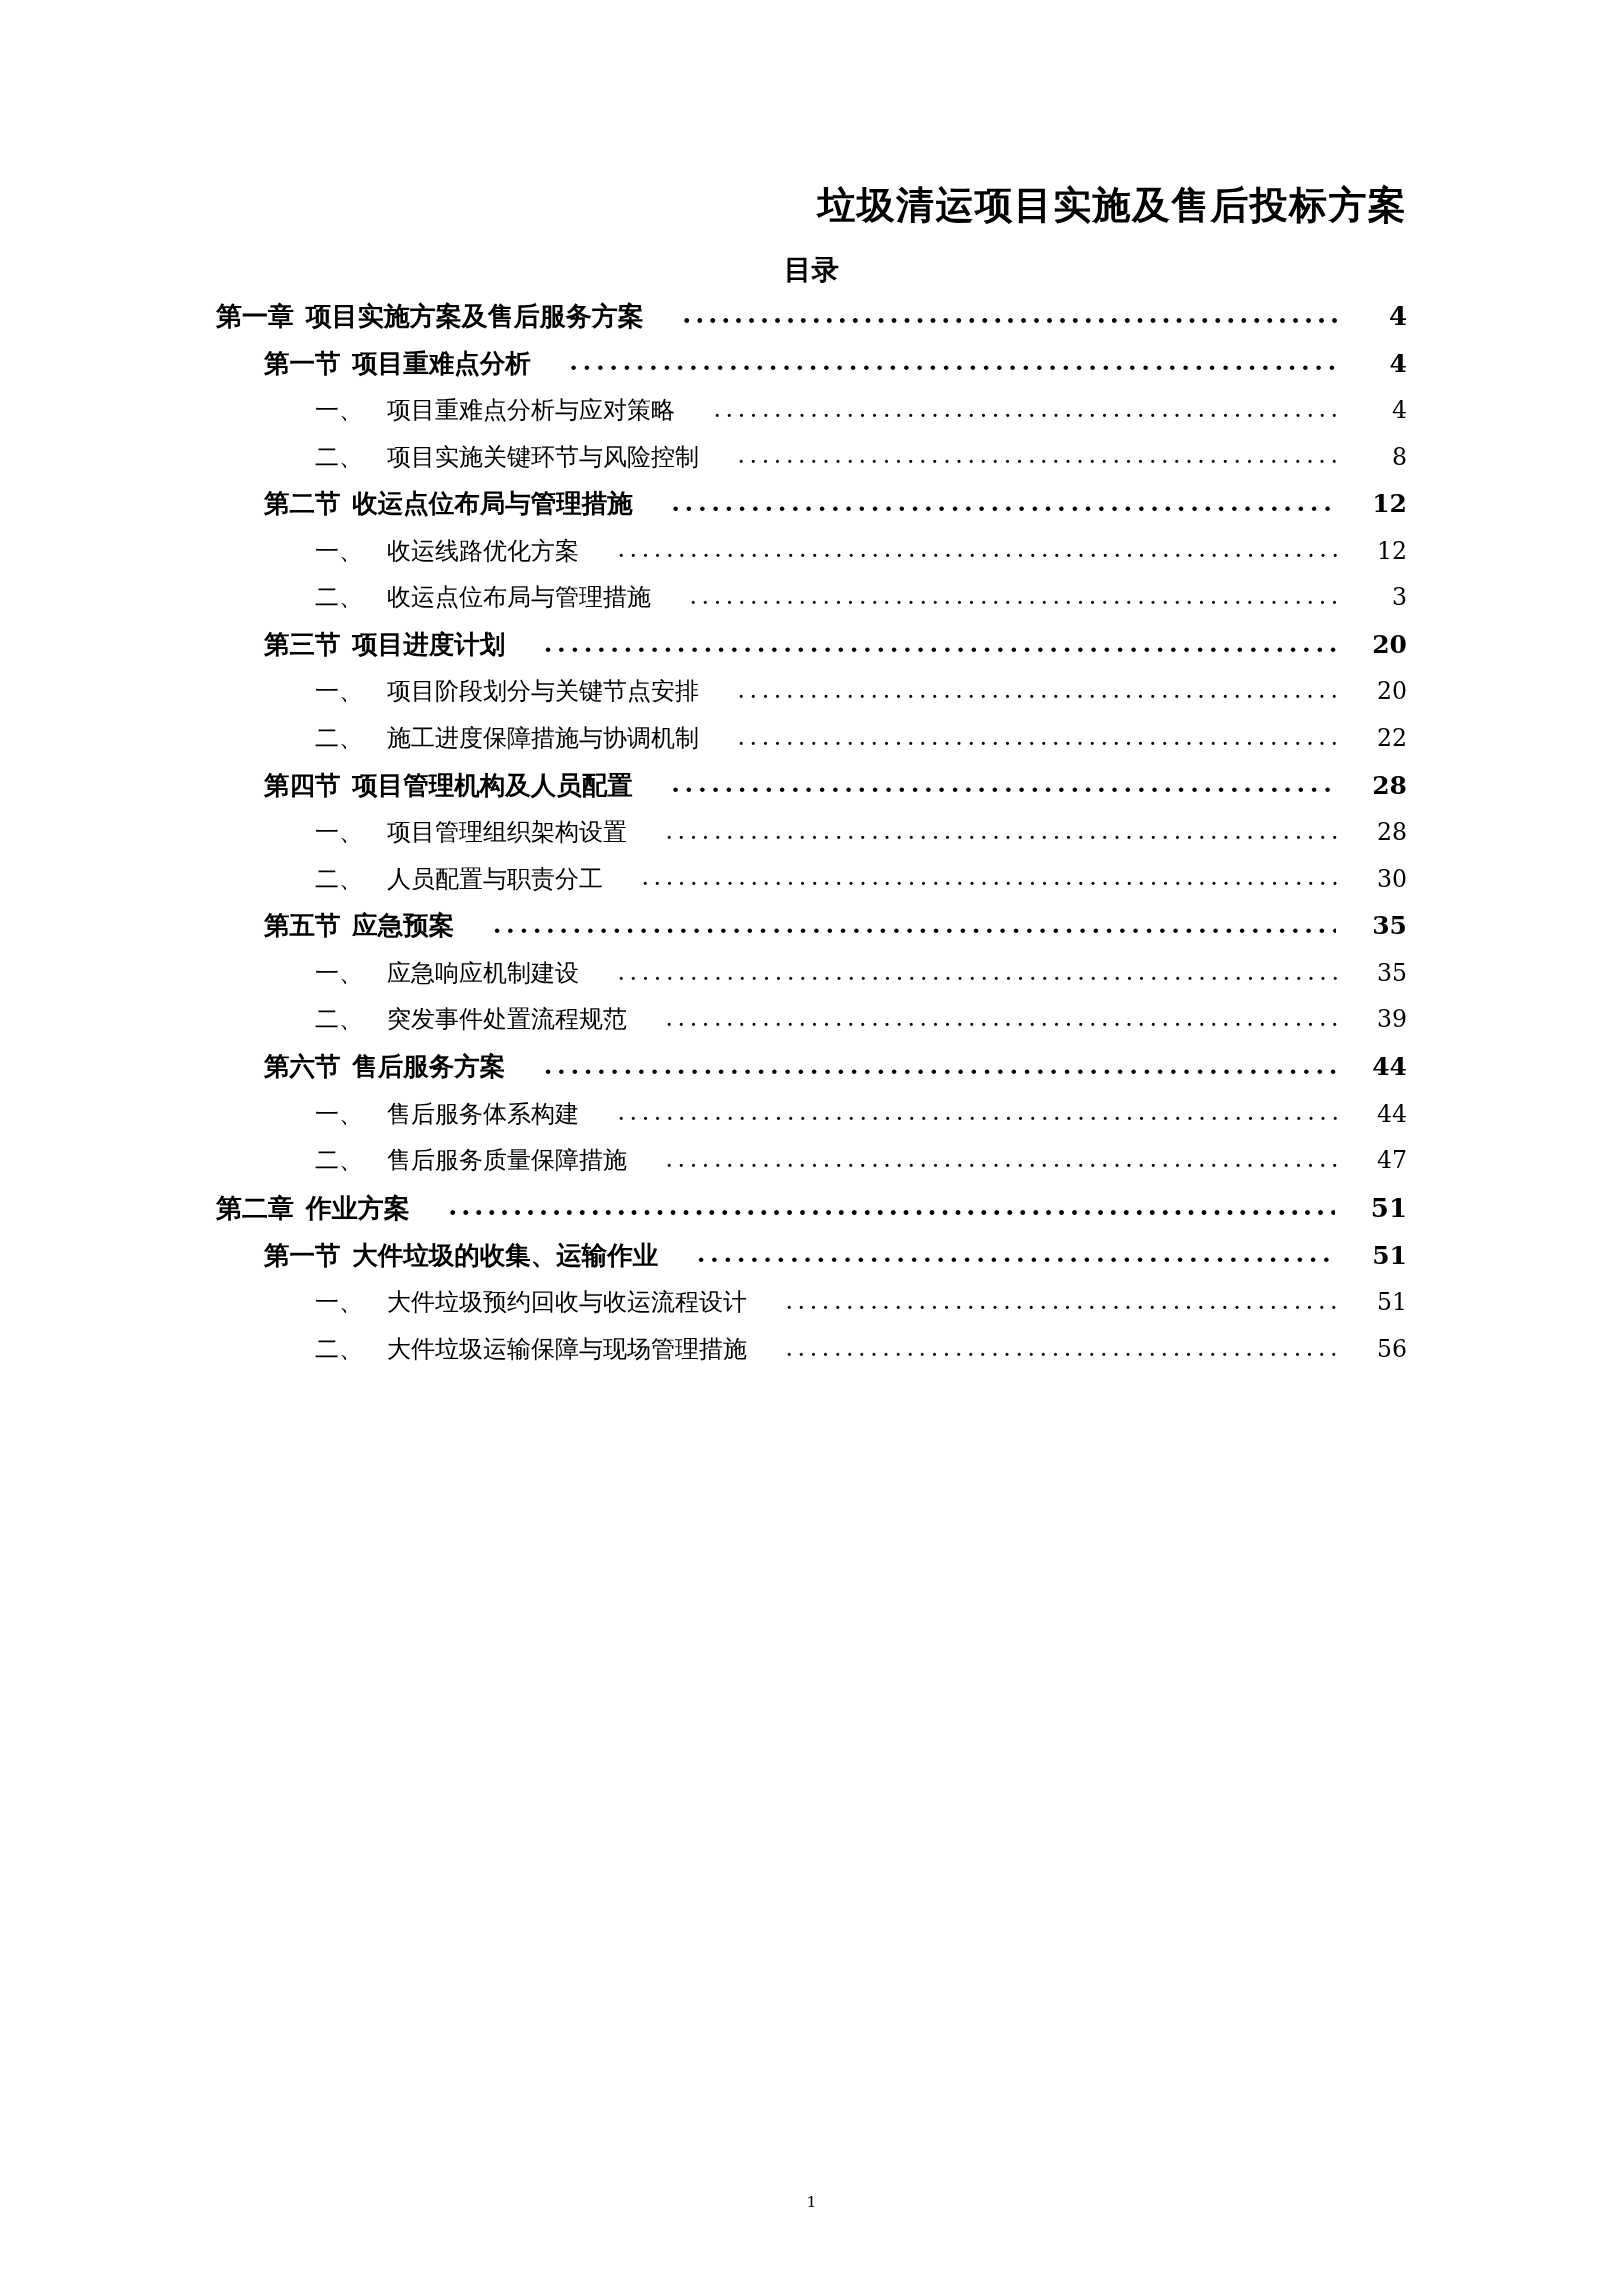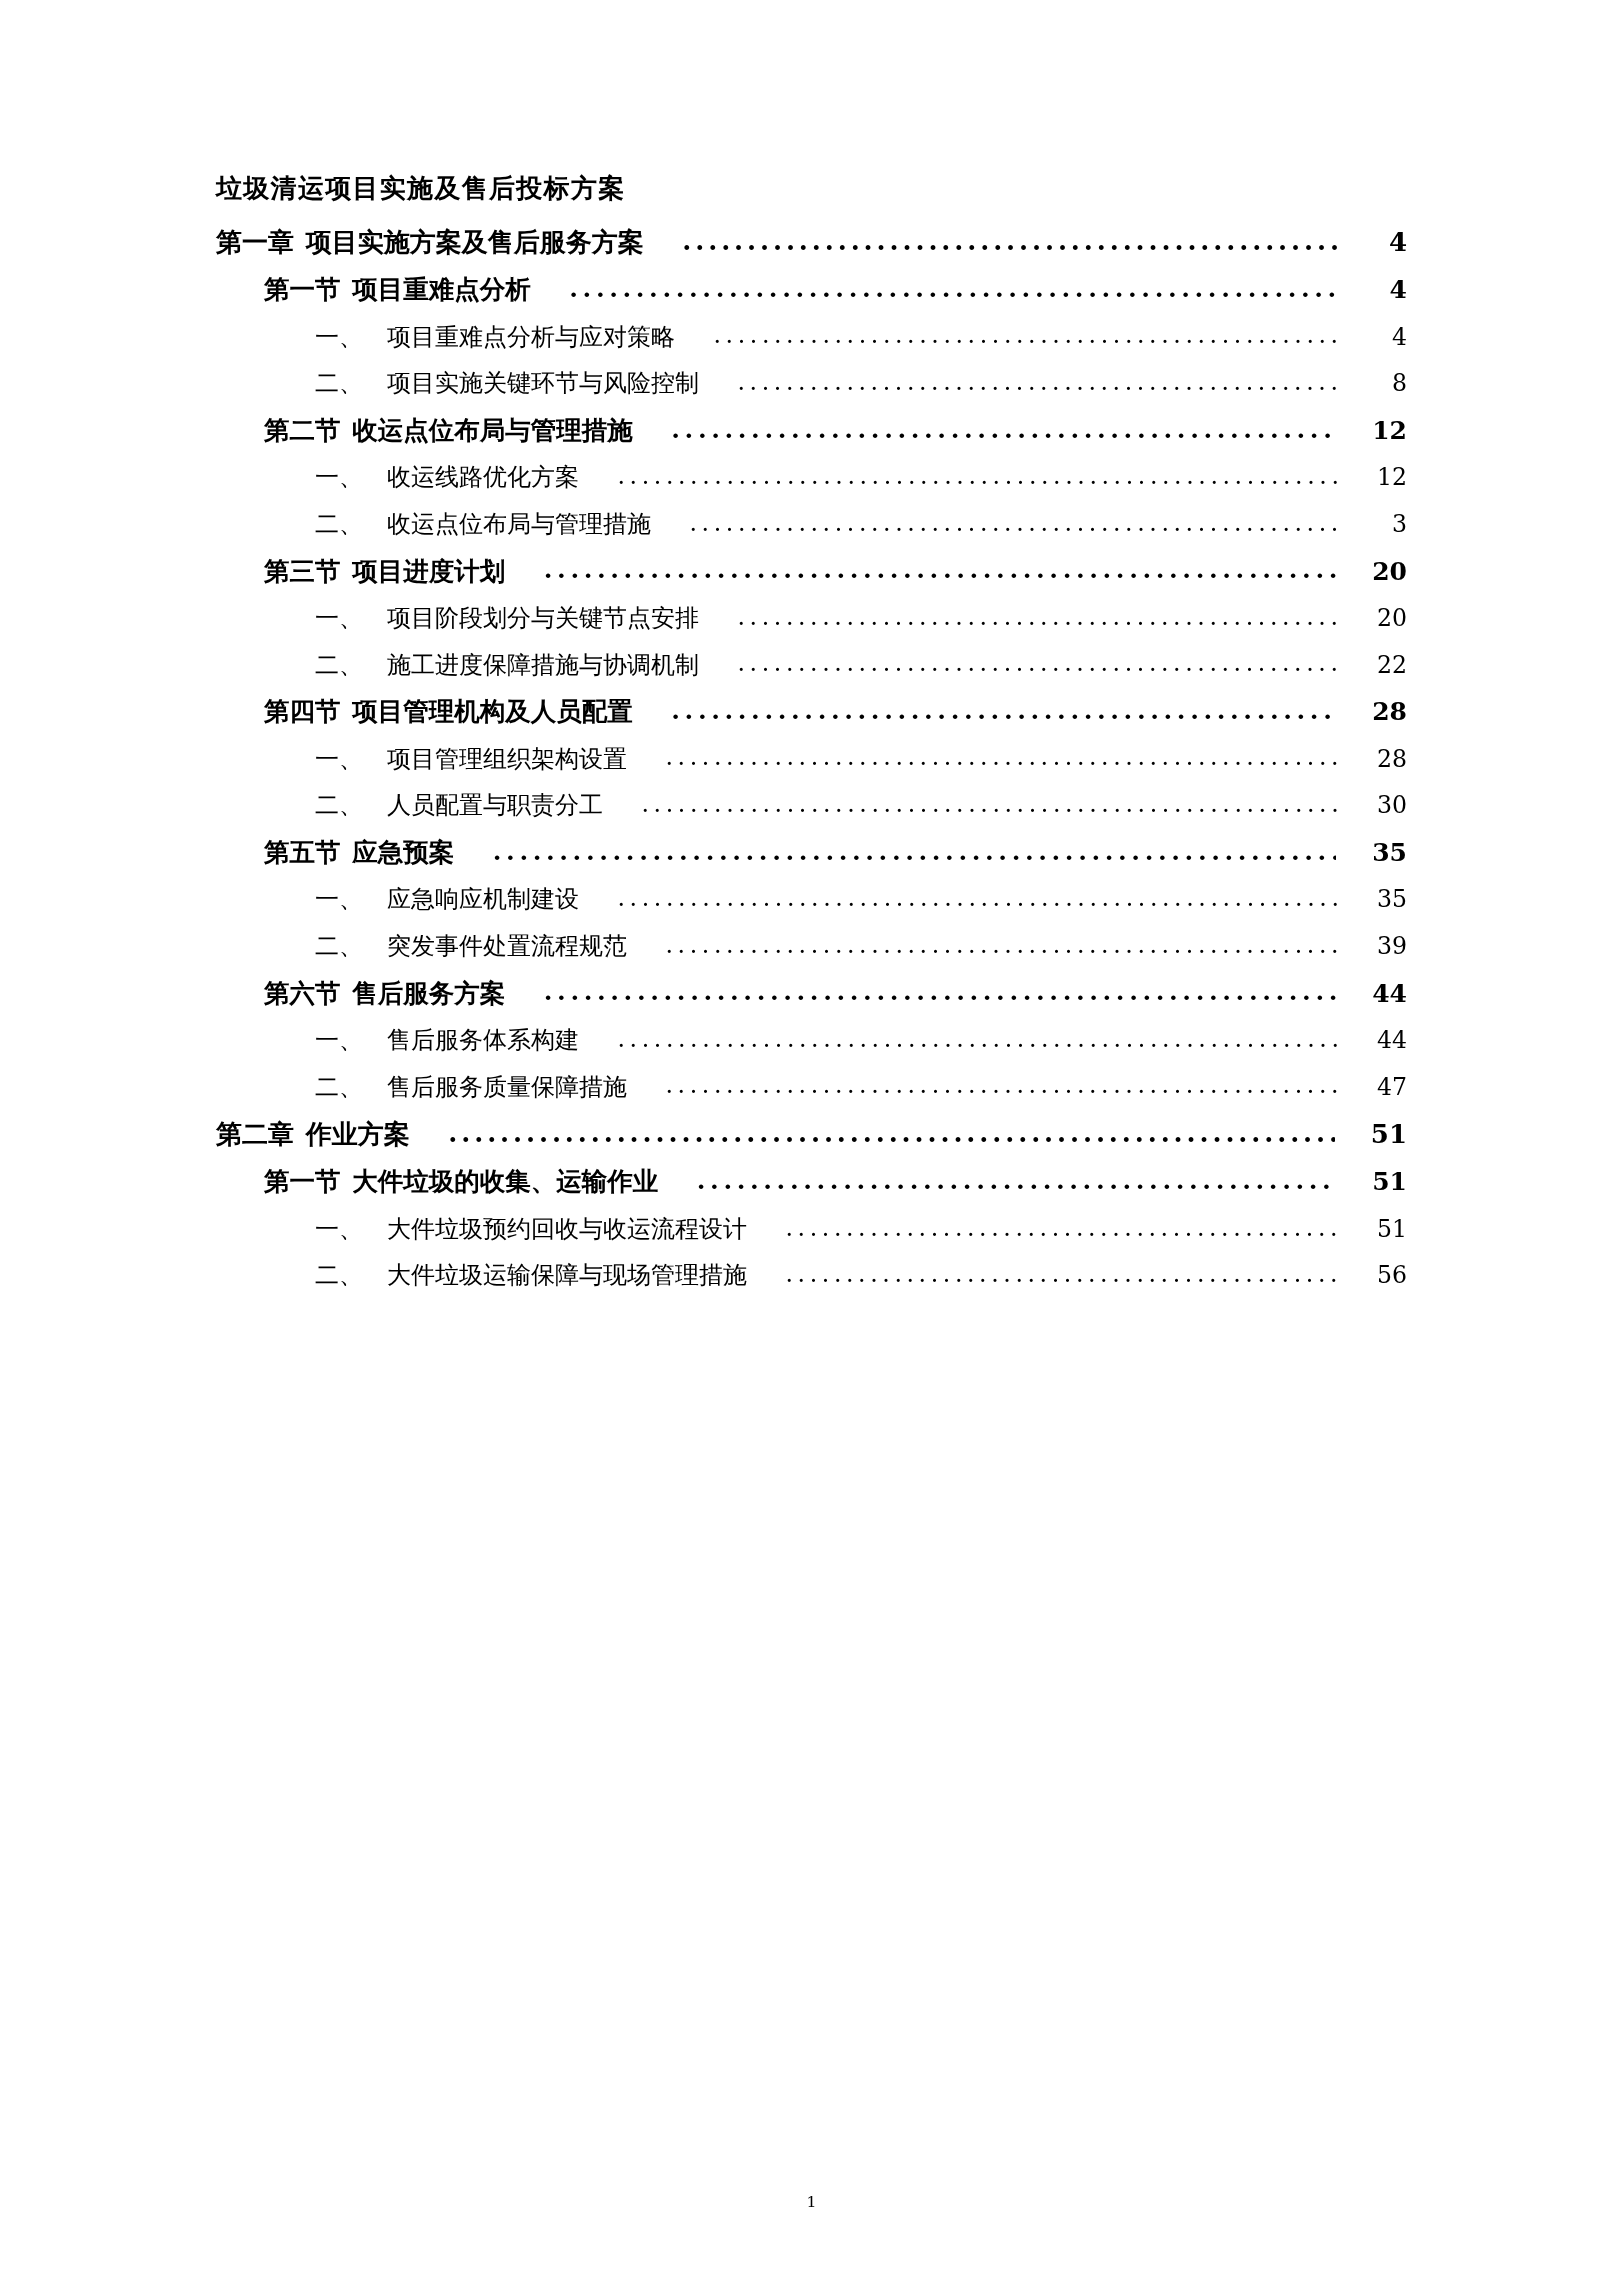--- a/index.html
+++ b/index.html
@@ -14,25 +14,25 @@
   .page {
     width: 1623px;
     height: 2295px;
     position: relative;
     background: #ffffff;
     box-sizing: border-box;
     padding: 170px 216px 79px 216px;
     overflow: hidden;
   }
   .doc-title {
-    text-align: left;
-    font-size: 26px;
+    text-align: right;
+    font-size: 38px;
     font-weight: bold;
     letter-spacing: 1.3px;
-    margin: 3px 0 25px 0;
+    margin: 12px 0 25px 0;
     line-height: 1.2;
   }
   .toc-heading {
     text-align: center;
     font-size: 27.5px;
     font-weight: bold;
     margin: 0 0 17px 0;
     line-height: 1.2;
   }
   .toc {
@@ -121,20 +121,21 @@
     font-family: "DejaVu Serif", "Liberation Serif", serif;
   }
 </style>
 </head>
 <body>
 
 <div class="page">
 
   <h1 class="doc-title">垃圾清运项目实施及售后投标方案</h1>
 
+  <h2 class="toc-heading">目录</h2>
 
   <div class="toc" id="toc-list">
       <div class="toc-entry lvl1">
         <span class="label"><span class="num">第一章</span><span>项目实施方案及售后服务方案</span></span>
         <span class="dots">.........................................................................................</span>
         <span class="page-num">4</span>
       </div>
       <div class="toc-entry lvl2">
         <span class="label"><span class="num">第一节</span><span>项目重难点分析</span></span>
         <span class="dots">.........................................................................................</span>

